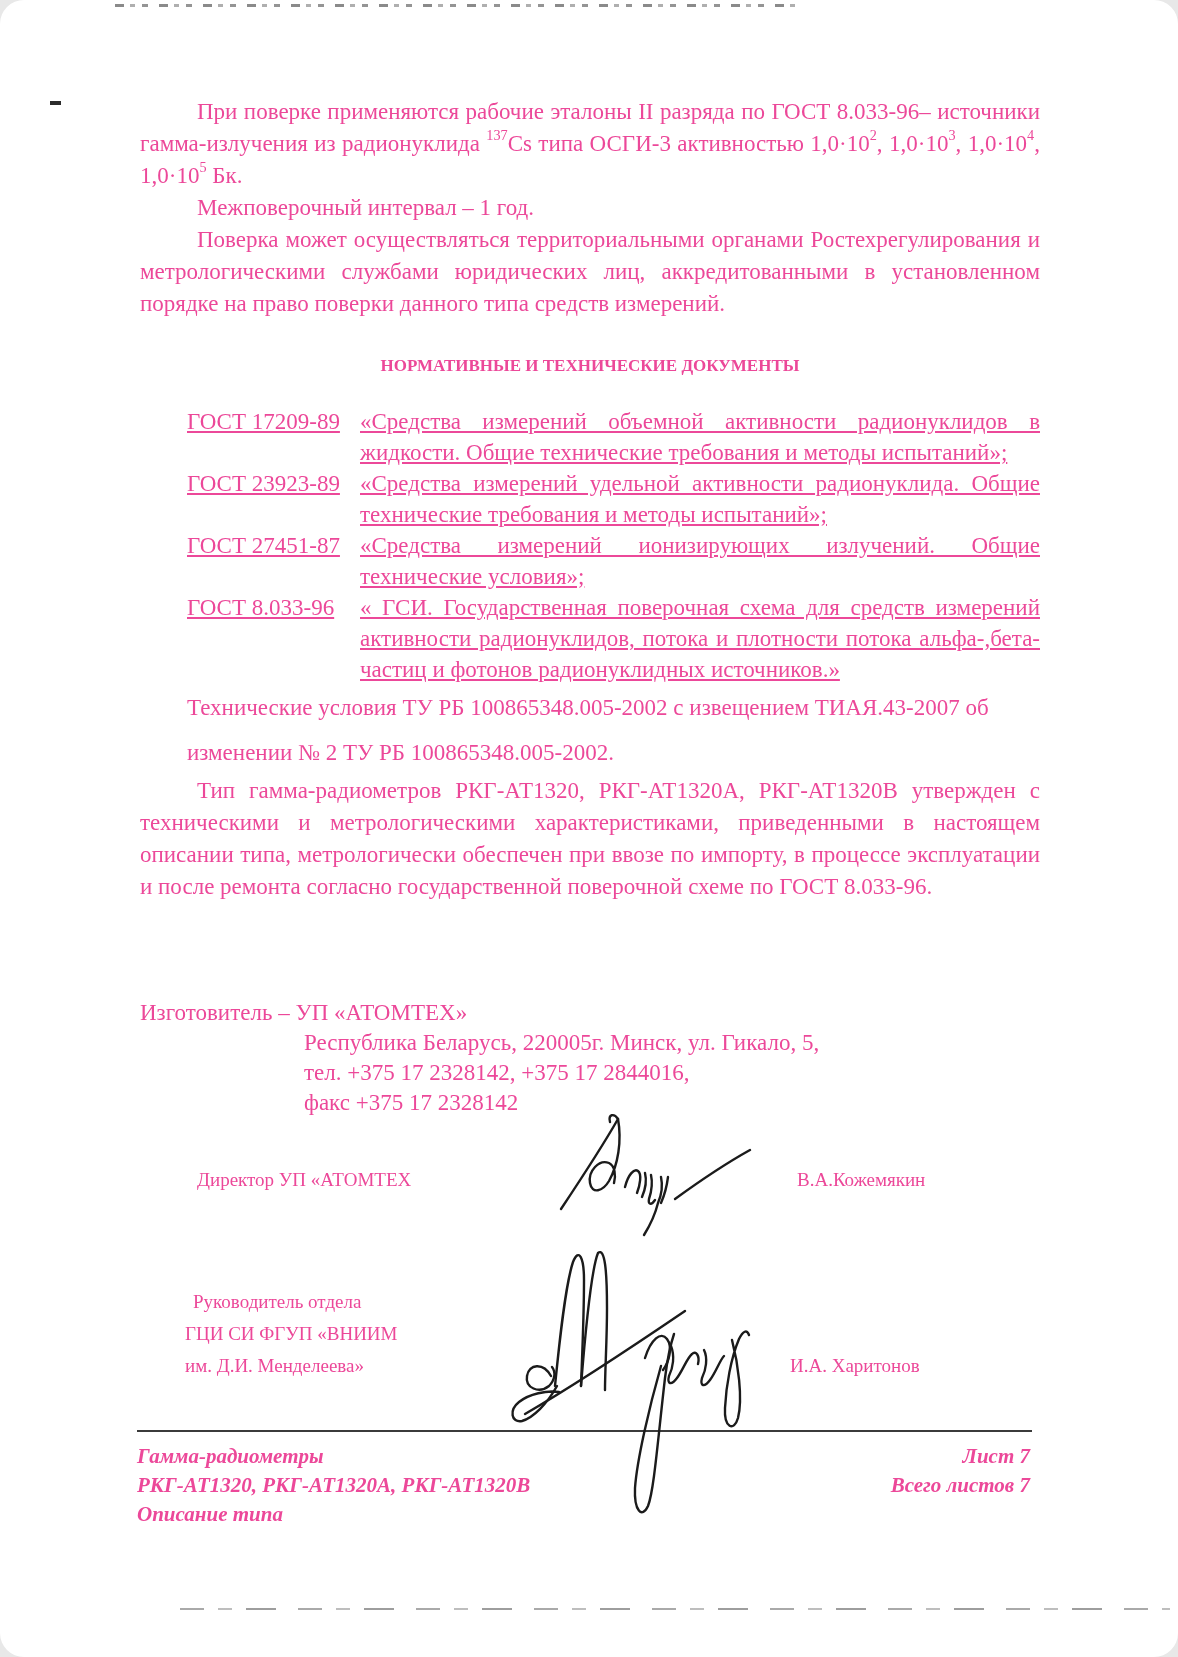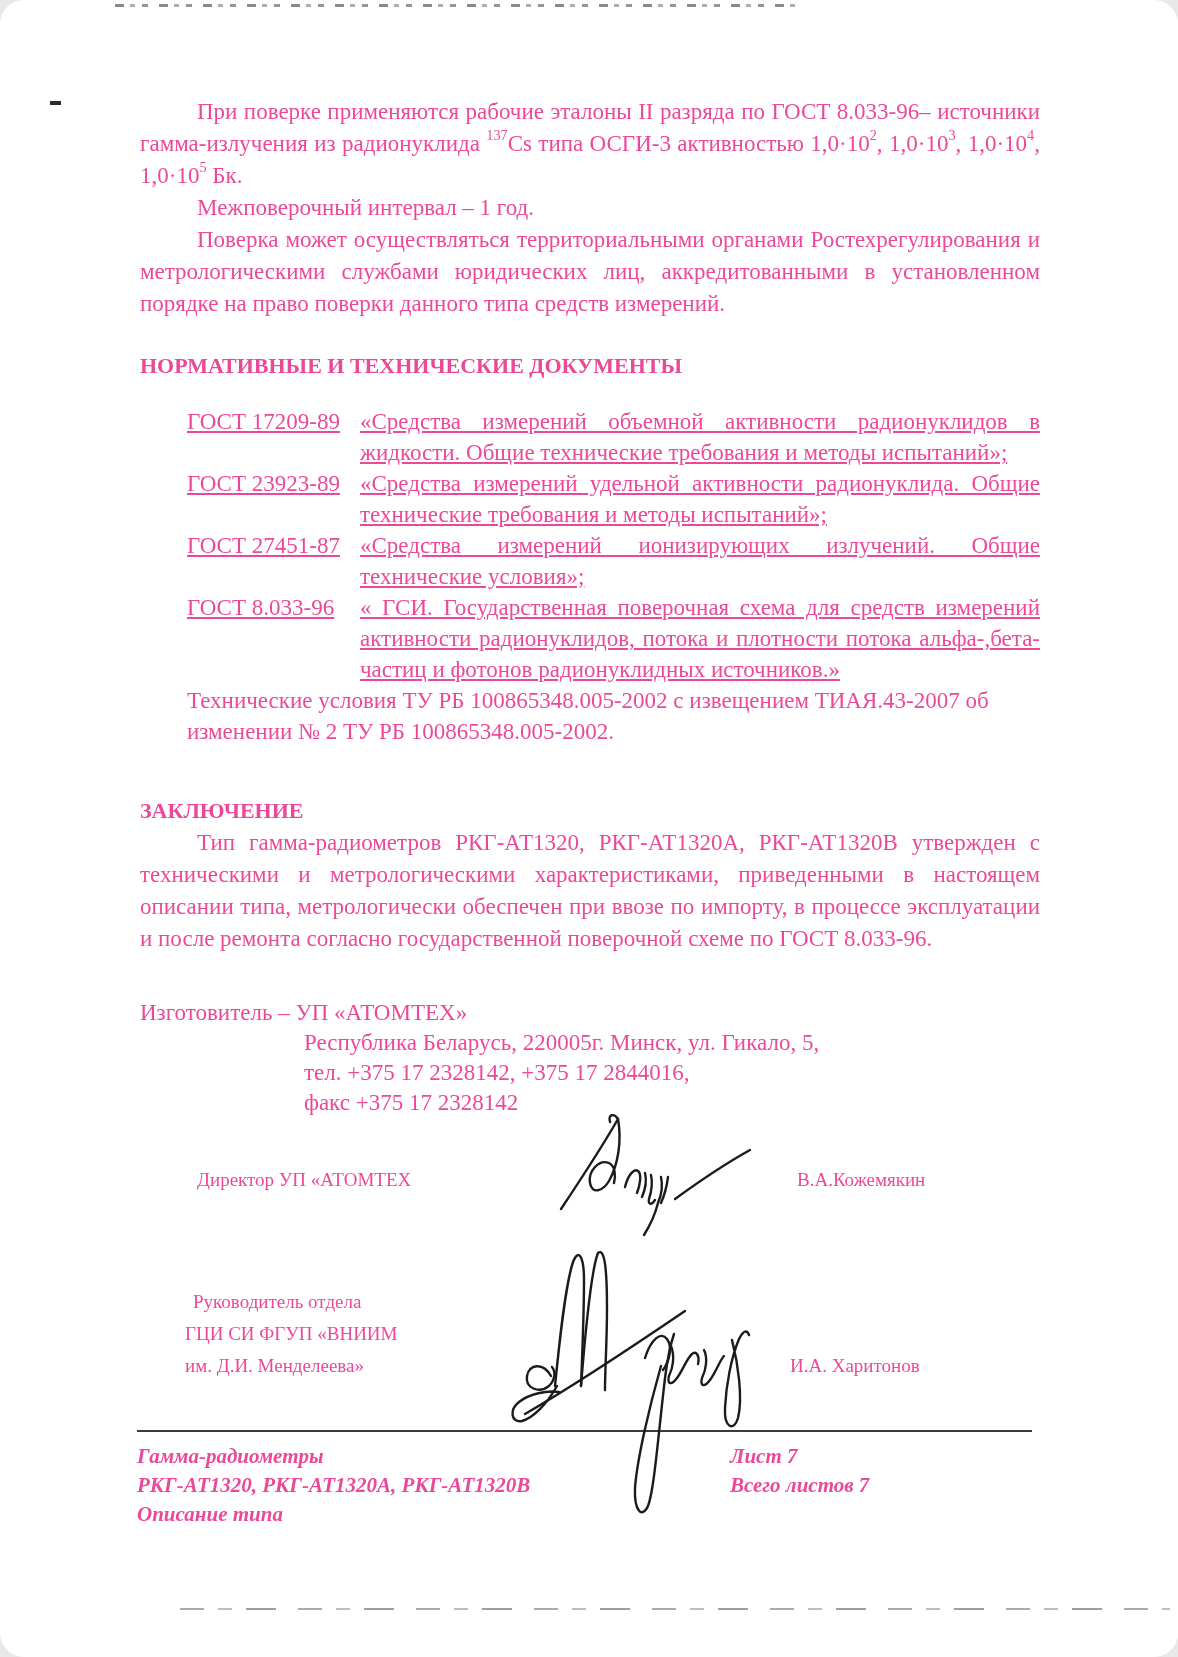--- a/index.html
+++ b/index.html
@@ -36,27 +36,27 @@
   }
   
   .content {
     position:absolute; left:140px; top:96px; width:900px;
     font-size:23px; line-height:32px;
   }
   p.body { margin:0; text-align:justify; text-indent:57px; }
   sup { font-size:0.62em; line-height:0; position:relative; top:-0.15em; }
   .head {
     margin:30px 0 0 0;
-    font-weight:bold; font-size:22px;
+    text-align:center; font-weight:bold; font-size:17px;
   }
   .norm-list { margin:24px 0 0 47px; line-height:31px; }
   .norm-row { display:flex;text-decoration:underline; }
   .norm-label { width:173px; flex:none; }
   .norm-text { flex:1; text-align:justify; }
-  .tu-note { margin:0 0 0 47px; line-height:31px; }
+  .tu-note { margin:0 0 0 47px; line-height:45px; }
   .conclusion-head { margin:48px 0 0 0; }
   .conclusion-para { margin:22px 0 0 0; }
   
   .manufacturer {
     position:absolute; left:140px; top:998px; width:900px;
     font-size:23px; line-height:30px;
   }
   .manufacturer .addr { margin-left:164px; }
   
   .sig-label { position:absolute; font-size:19px; line-height:32px; white-space:nowrap; }
@@ -72,21 +72,21 @@
   
   .footer-rule {
     position:absolute; left:137px; top:1430px; width:895px; height:0;
     border-top:2px solid #3b3b3b;
   }
   .footer-left {
     position:absolute; left:137px; top:1442px;
     font-style:italic; font-weight:bold; font-size:21px; line-height:29px;
   }
   .footer-right {
-    position:absolute; left:730px; top:1442px; width:300px; 
+    position:absolute; left:730px; top:1442px; width:300px; text-align:right;
     font-style:italic; font-weight:bold; font-size:21px; line-height:29px;
   }
 </style>
 </head>
 <body>
 
 <div class="page">
 
   <div class="artifact-top"></div>
   <div class="margin-dash"></div>
@@ -111,21 +111,20 @@
         <div class="norm-label">ГОСТ 27451-87</div>
         <div class="norm-text">«Средства измерений ионизирующих излучений. Общие технические условия»;</div>
       </div>
       <div class="norm-row">
         <div class="norm-label">ГОСТ 8.033-96</div>
         <div class="norm-text">« ГСИ. Государственная поверочная схема для средств измерений активности радионуклидов, потока и плотности потока альфа-,бета-частиц и фотонов радионуклидных источников.»</div>
       </div>
     </div>
     <div class="tu-note">Технические условия ТУ РБ 100865348.005-2002 с извещением ТИАЯ.43-2007 об изменении № 2 ТУ РБ 100865348.005-2002.</div>
 
-    <div class="head conclusion-head">ЗАКЛЮЧЕНИЕ</div>
     <p class="body conclusion-para">Тип гамма-радиометров РКГ-АТ1320, РКГ-АТ1320А, РКГ-АТ1320В утвержден с техническими и метрологическими характеристиками, приведенными в настоящем описании типа, метрологически обеспечен при ввозе по импорту, в  процессе эксплуатации и после ремонта согласно государственной поверочной схеме  по ГОСТ 8.033-96.</p>
   </div>
 
   <div class="manufacturer">
     <div>Изготовитель – УП  «АТОМТЕХ»</div>
     <div class="addr">Республика Беларусь, 220005г. Минск, ул. Гикало, 5,</div>
     <div class="addr">тел. +375 17 2328142, +375 17 2844016,</div>
     <div class="addr">факс +375 17 2328142</div>
   </div>
 

